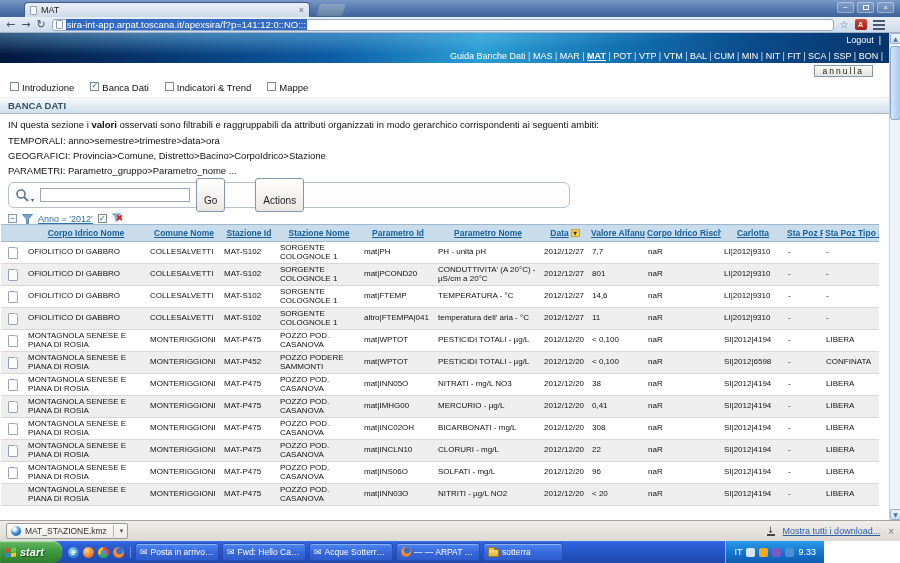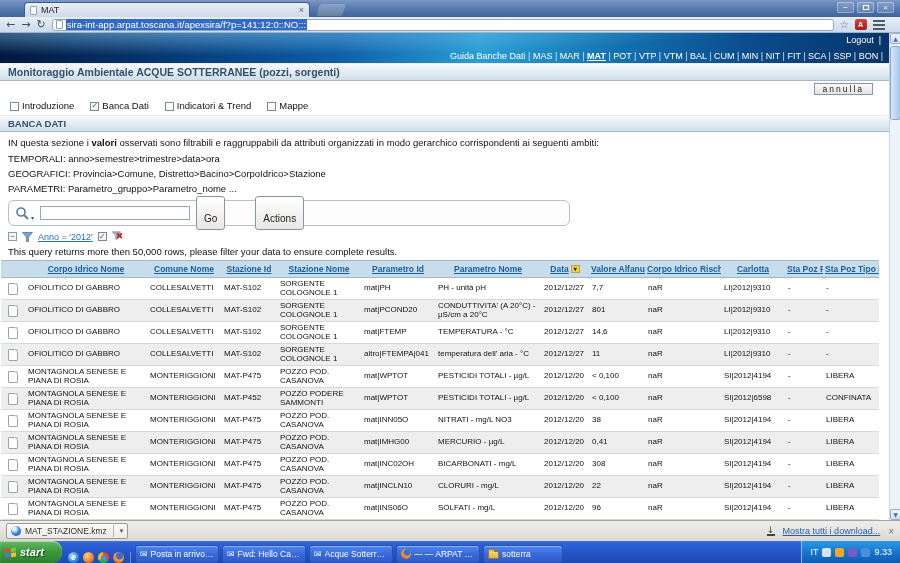--- a/index.html
+++ b/index.html
@@ -49,21 +49,21 @@
 
   
   .bluebar{background:linear-gradient(#f8fafc,#cfdeea);border-top:1px solid #e8eef4;border-bottom:1px solid #a8bac8;color:#33506b;font-weight:bold;padding:2px 8px}
   #title-bar{font-size:10.5px}
   #section-bar{font-size:9.5px;margin-top:2px}
 
   #annulla-row{height:16px;position:relative}
   #annulla-btn{position:absolute;right:16px;top:2px;height:12px;padding:0 8px;background:linear-gradient(#fafaf8,#e4e4de);border:1px solid #8496ab;font-size:8.5px;letter-spacing:2px;color:#222;line-height:10px}
 
   #view-tabs{padding:2px 10px;display:flex;gap:16px;align-items:center;height:16px}
-  .vtab{display:inline-flex;align-items:flex-end;gap:3px;font-size:9.5px}
+  .vtab{display:inline-flex;align-items:flex-start;gap:3px;font-size:9.5px}
   .cb{width:9px;height:9px;border:1px solid #7a8a9a;background:#fff;display:inline-flex;align-items:center;justify-content:center;font-size:8px;line-height:8px;color:#2a7a2a;font-family:"DejaVu Sans",sans-serif}
   .cb.checked{background:#f4f8f4}
 
   #intro-text{font-size:9.5px;padding:5px 8px 1px 8px}
   .ambiti-line{font-size:9.5px;padding:4px 8px 0 8px}
 
   #search-region{margin:6px 0 0 8px;width:562px;height:26px;border:1px solid #b7c0ca;border-radius:6px;display:flex;align-items:center;gap:6px;padding:0 6px;background:#fdfdfd}
   #search-ic{display:flex;align-items:flex-end;gap:1px}
   #search-input{width:150px;height:14px;border:1px solid #98a6b5;font-size:9px;padding:0 2px}
   .xpbtn{height:14px;background:linear-gradient(#ffffff,#e9e8e2);border:1px solid #8496ab;border-radius:3px;font-size:10px;color:#222;padding:16px 7px;line-height:12px}
@@ -94,21 +94,21 @@
   .earth-ic{width:10px;height:10px;border-radius:50%;background:radial-gradient(circle at 35% 30%,#eaf6ff 0 18%,#5aa8e8 40%,#1a5fae 75%,#0c3f7e 100%)}
   #dl-file{font-size:8.5px;color:#333}
   .chip-sep{width:1px;height:12px;background:#b5b5b5;margin:0 2px}
   .chip-caret{font-size:7px;color:#555;font-family:"DejaVu Sans",sans-serif}
   #dl-right{margin-left:auto;display:flex;align-items:center;gap:8px}
   .dl-arrow{font-family:"DejaVu Sans",sans-serif;font-size:9px;color:#444;border-bottom:2px solid #444;line-height:8px}
   #dl-showall{font-size:9px;color:#2a5fa8;text-decoration:underline}
   #dl-close{font-size:10px;color:#777}
 
   
-  #taskbar{position:absolute;left:0;top:541px;width:900px;height:22px;background:linear-gradient(#3d74e8 0%,#2f63dc 8%,#2454c4 55%,#1e49ae 100%);display:flex;align-items:flex-end}
+  #taskbar{position:absolute;left:0;top:541px;width:824px;height:22px;background:linear-gradient(#3d74e8 0%,#2f63dc 8%,#2454c4 55%,#1e49ae 100%);display:flex;align-items:center}
   #startbtn{height:22px;width:62px;background:linear-gradient(#64b964 0%,#3f9b3f 45%,#2e7e2e 100%);border-radius:0 9px 9px 0;display:flex;align-items:center;gap:4px;padding:0 8px 0 5px;box-shadow:inset 0 1px 1px rgba(255,255,255,.5)}
   .flag{display:grid;grid-template-columns:5px 5px;grid-template-rows:4px 4px;gap:1px;transform:skewY(-6deg)}
   .flag span:nth-child(1){background:#e24a2e}.flag span:nth-child(2){background:#7ac243}.flag span:nth-child(3){background:#3a7fe8}.flag span:nth-child(4){background:#f5c236}
   #start-label{color:#fff;font-size:11px;font-weight:bold;font-style:italic;text-shadow:1px 1px 1px rgba(0,0,0,.5)}
   #quicklaunch{display:flex;align-items:center;gap:4px;padding:0 6px;border-right:1px solid rgba(255,255,255,.35)}
   .ql{width:11px;height:11px;border-radius:50%}
   .ql.ie{background:radial-gradient(circle at 35% 30%,#9ad0f5,#2a7fd0 70%);color:#fff;font-size:9px;line-height:11px;text-align:center;font-weight:bold;font-style:italic}
   .ql.ball{background:radial-gradient(circle at 35% 30%,#ffd27a,#e86a1a 75%)}
   .ql.chrome{background:radial-gradient(circle at center,#4a90e8 0 30%,transparent 31%),conic-gradient(#ea4335 0 120deg,#34a853 120deg 240deg,#fbbc05 240deg 360deg)}
   .ql.fx{background:radial-gradient(circle at 60% 35%,#3a6fc8 0 30%,#ff9a2e 45%,#e2541a 85%)}
@@ -156,21 +156,20 @@
 </div>
 
 <div id="page">
   <div id="page-inner">
 
     <div id="banner">
       <div id="logout-row"><a>Logout</a><span> &nbsp;|</span></div>
       <div id="nav-row"><span class="nav-link">Guida Banche Dati</span><span class="nav-sep"> | </span><span class="nav-link">MAS</span><span class="nav-sep"> | </span><span class="nav-link">MAR</span><span class="nav-sep"> | </span><span class="nav-link active">MAT</span><span class="nav-sep"> | </span><span class="nav-link">POT</span><span class="nav-sep"> | </span><span class="nav-link">VTP</span><span class="nav-sep"> | </span><span class="nav-link">VTM</span><span class="nav-sep"> | </span><span class="nav-link">BAL</span><span class="nav-sep"> | </span><span class="nav-link">CUM</span><span class="nav-sep"> | </span><span class="nav-link">MIN</span><span class="nav-sep"> | </span><span class="nav-link">NIT</span><span class="nav-sep"> | </span><span class="nav-link">FIT</span><span class="nav-sep"> | </span><span class="nav-link">SCA</span><span class="nav-sep"> | </span><span class="nav-link">SSP</span><span class="nav-sep"> | </span><span class="nav-link">BON</span><span class="nav-sep"> | </span></div>
     </div>
 
-    <div id="title-bar" class="bluebar">Monitoraggio Ambientale ACQUE SOTTERRANEE (pozzi, sorgenti)</div>
 
     <div id="annulla-row">
       <button id="annulla-btn">annulla</button>
     </div>
 
     <div id="view-tabs">
         <span class="vtab">
           <span class="cb"></span>
           <span>Introduzione</span>
         </span>
@@ -217,21 +216,20 @@
       <span id="filter-link">Anno = '2012'</span>
       <span class="cb checked">✓</span>
       <span style="position:relative">
         <svg width="9" height="9" viewBox="0 0 11 10">
             <path d="M0.5,0.5 H10.5 L6.5,5 V9.5 H4.5 V5 Z" fill="#9ab5cc" stroke="#6a8aa5" stroke-width="0.8"></path>
           </svg>
         <span class="redx" style="position:absolute;left:4px;top:0">✖</span>
       </span>
     </div>
 
-    <div id="notice">This query returns more then 50,000 rows, please filter your data to ensure complete results.</div>
 
     <table id="report">
       <colgroup>
         <col style="width:24px">
           <col style="width:122px">
           <col style="width:74px">
           <col style="width:56px">
           <col style="width:84px">
           <col style="width:74px">
           <col style="width:106px">

